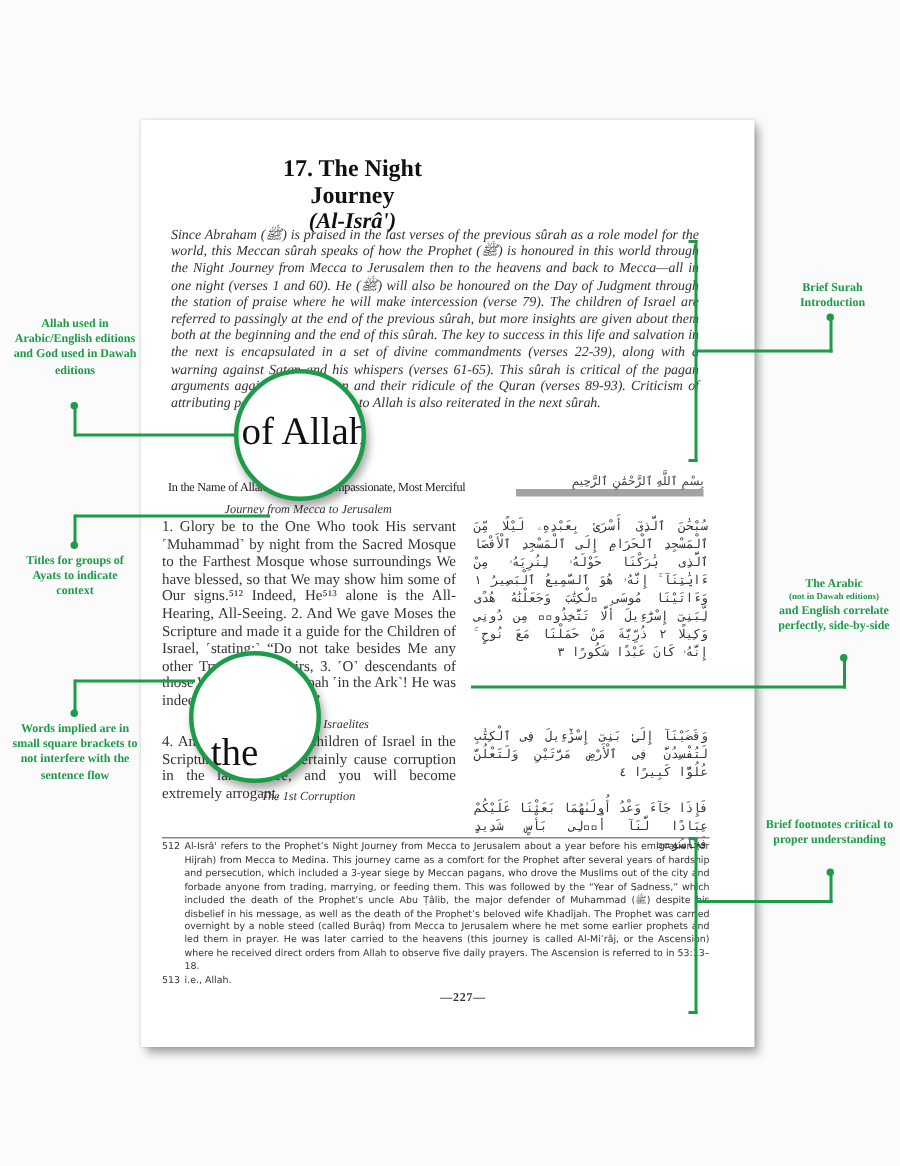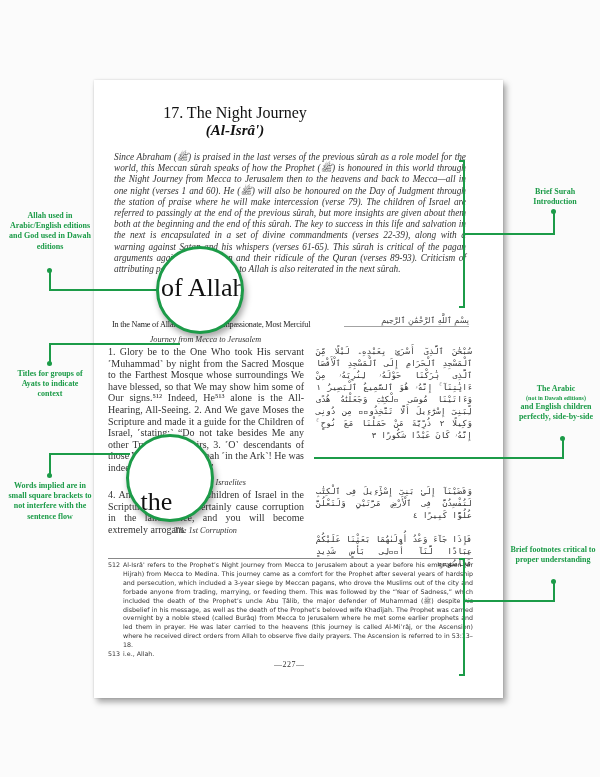--- a/index.html
+++ b/index.html
@@ -7,42 +7,42 @@
   body { position: relative; font-family: "Liberation Serif", serif; color: #2a2a2a; }
 
   .page {
     position: absolute; left: 94px; top: 80px; width: 409px; height: 618px;
     background: #ffffff;
     box-shadow: 3px 4px 6px rgba(0,0,0,0.35), 0 0 2px rgba(0,0,0,0.15);
   }
   .abs { position: absolute; }
 
   .title-en { left: 66px; top: 24px; width: 150px; text-align: center; }
-  .title-en .t1 { font-weight: normal; font-size: 16px; line-height: 18px; color: #111; }
+  .title-en .t1 { font-weight: bold; font-size: 16px; line-height: 18px; color: #111; }
   .title-en .t2 { font-weight: bold; font-style: italic; font-size: 15px; line-height: 17px; color: #111; }
   .title-ar { left: 240px; top: 24px; width: 110px; text-align: center; font-size: 24px; color: #111; direction: rtl; font-family: "DejaVu Sans", sans-serif; }
 
   .intro {
     left: 20px; top: 72px; width: 352px;
     font-style: italic; font-size: 9.3px; line-height: 11.2px;
     text-align: justify; color: #333;
   }
 
   .basmala-en { left: 18px; top: 240px; font-size: 8.2px; color: #222; letter-spacing: -0.2px; }
-  .basmala-ar { left: 250px; top: 236px; width: 125px; font-size: 8px; text-align: right; font-family: "DejaVu Sans", sans-serif; color: #444; border-bottom: 1px solid #a3a3a3; line-height: 10px; }
+  .basmala-ar { left: 250px; top: 236px; width: 125px; font-size: 8px; text-align: right; font-family: "DejaVu Sans", sans-serif; color: #444; border-bottom: 5px solid #a3a3a3; line-height: 10px; }
 
   .sec-title { font-style: italic; font-size: 8.2px; color: #333; text-align: center; font-family: Liberation Serif, serif; }
   .verses { font-size: 10px; line-height: 11.6px; text-align: justify; color: #333; }
   .ar-col { font-family: Liberation Mono, monospace; font-size: 8.2px; line-height: 12px; direction: rtl; text-align: justify; color: #333; }
 
   .footnotes { left: 14px; top: 478px; width: 365px; border-top: 1px solid #888; padding-top: 2px; font-family: "DejaVu Sans", sans-serif; font-size: 6.3px; line-height: 8.9px; color: #333; }
   .fn { display: flex; }
   .fn .num { width: 15px; flex: none; }
   .fn .txt { text-align: justify; flex: 1; }
-  .page-num { left: 180px; top: 580px; width: 50px; text-align: left; font-size: 8px; font-weight: normal; color: #333; letter-spacing: 0.5px; }
+  .page-num { left: 180px; top: 580px; width: 50px; text-align: right; font-size: 8px; font-weight: bold; color: #333; letter-spacing: 0.5px; }
 
   .note { position: absolute; color: #1c9b48; font-family: Liberation Serif, serif; font-weight: bold; font-size: 8px; line-height: 10.2px; text-align: center; }
   .note small { font-size: 6px; font-weight: bold; display: block; line-height: 8px; }
   .gline { position: absolute; background: #1c9b48; }
   .dot { position: absolute; width: 5px; height: 5px; border-radius: 50%; background: #1c9b48; }
   .bracket { position: absolute; border: 2px solid #1c9b48; border-left: none; }
 
   .mag { position: absolute; border-radius: 50%; border: 3px solid #1c9b48; background: #fff; overflow: hidden; box-shadow: 2px 4px 6px rgba(0,0,0,0.35); }
   .mag span { position: absolute; font-family: "Liberation Serif", serif; color: #111; white-space: nowrap; }
 </style>
@@ -96,21 +96,21 @@
 <div class="gline" style="left:553px; top:581px; width:2px; height:21px;"></div>
 <div class="dot" style="left:551px; top:579px;"></div>
 <div class="note" style="left:510px; top:545px; width:86px;">Brief footnotes critical to proper understanding</div>
 
 <div class="gline" style="left:314px; top:457px; width:250px; height:2px;"></div>
 <div class="gline" style="left:562px; top:438px; width:2px; height:21px;"></div>
 <div class="dot" style="left:560px; top:436px;"></div>
 <div class="note" style="left:512px; top:384px; width:88px;">
   <span>The Arabic</span>
   <small>(not in Dawah editions)</small>
-  <span>and English children perfectly, side-by-side</span>
+  <span>and English correlate perfectly, side-by-side</span>
 </div>
 
 <div class="gline" style="left:50px; top:289px; width:110px; height:2px;"></div>
 <div class="gline" style="left:49px; top:270px; width:2px; height:21px;"></div>
 <div class="dot" style="left:47px; top:268px;"></div>
 <div class="note" style="left:8px; top:211px; width:84px;">Allah used in Arabic/English editions and God used in Dawah editions</div>
 
 <div class="gline" style="left:50px; top:343px; width:130px; height:2px;"></div>
 <div class="gline" style="left:49px; top:343px; width:2px; height:20px;"></div>
 <div class="dot" style="left:47px; top:361px;"></div>

